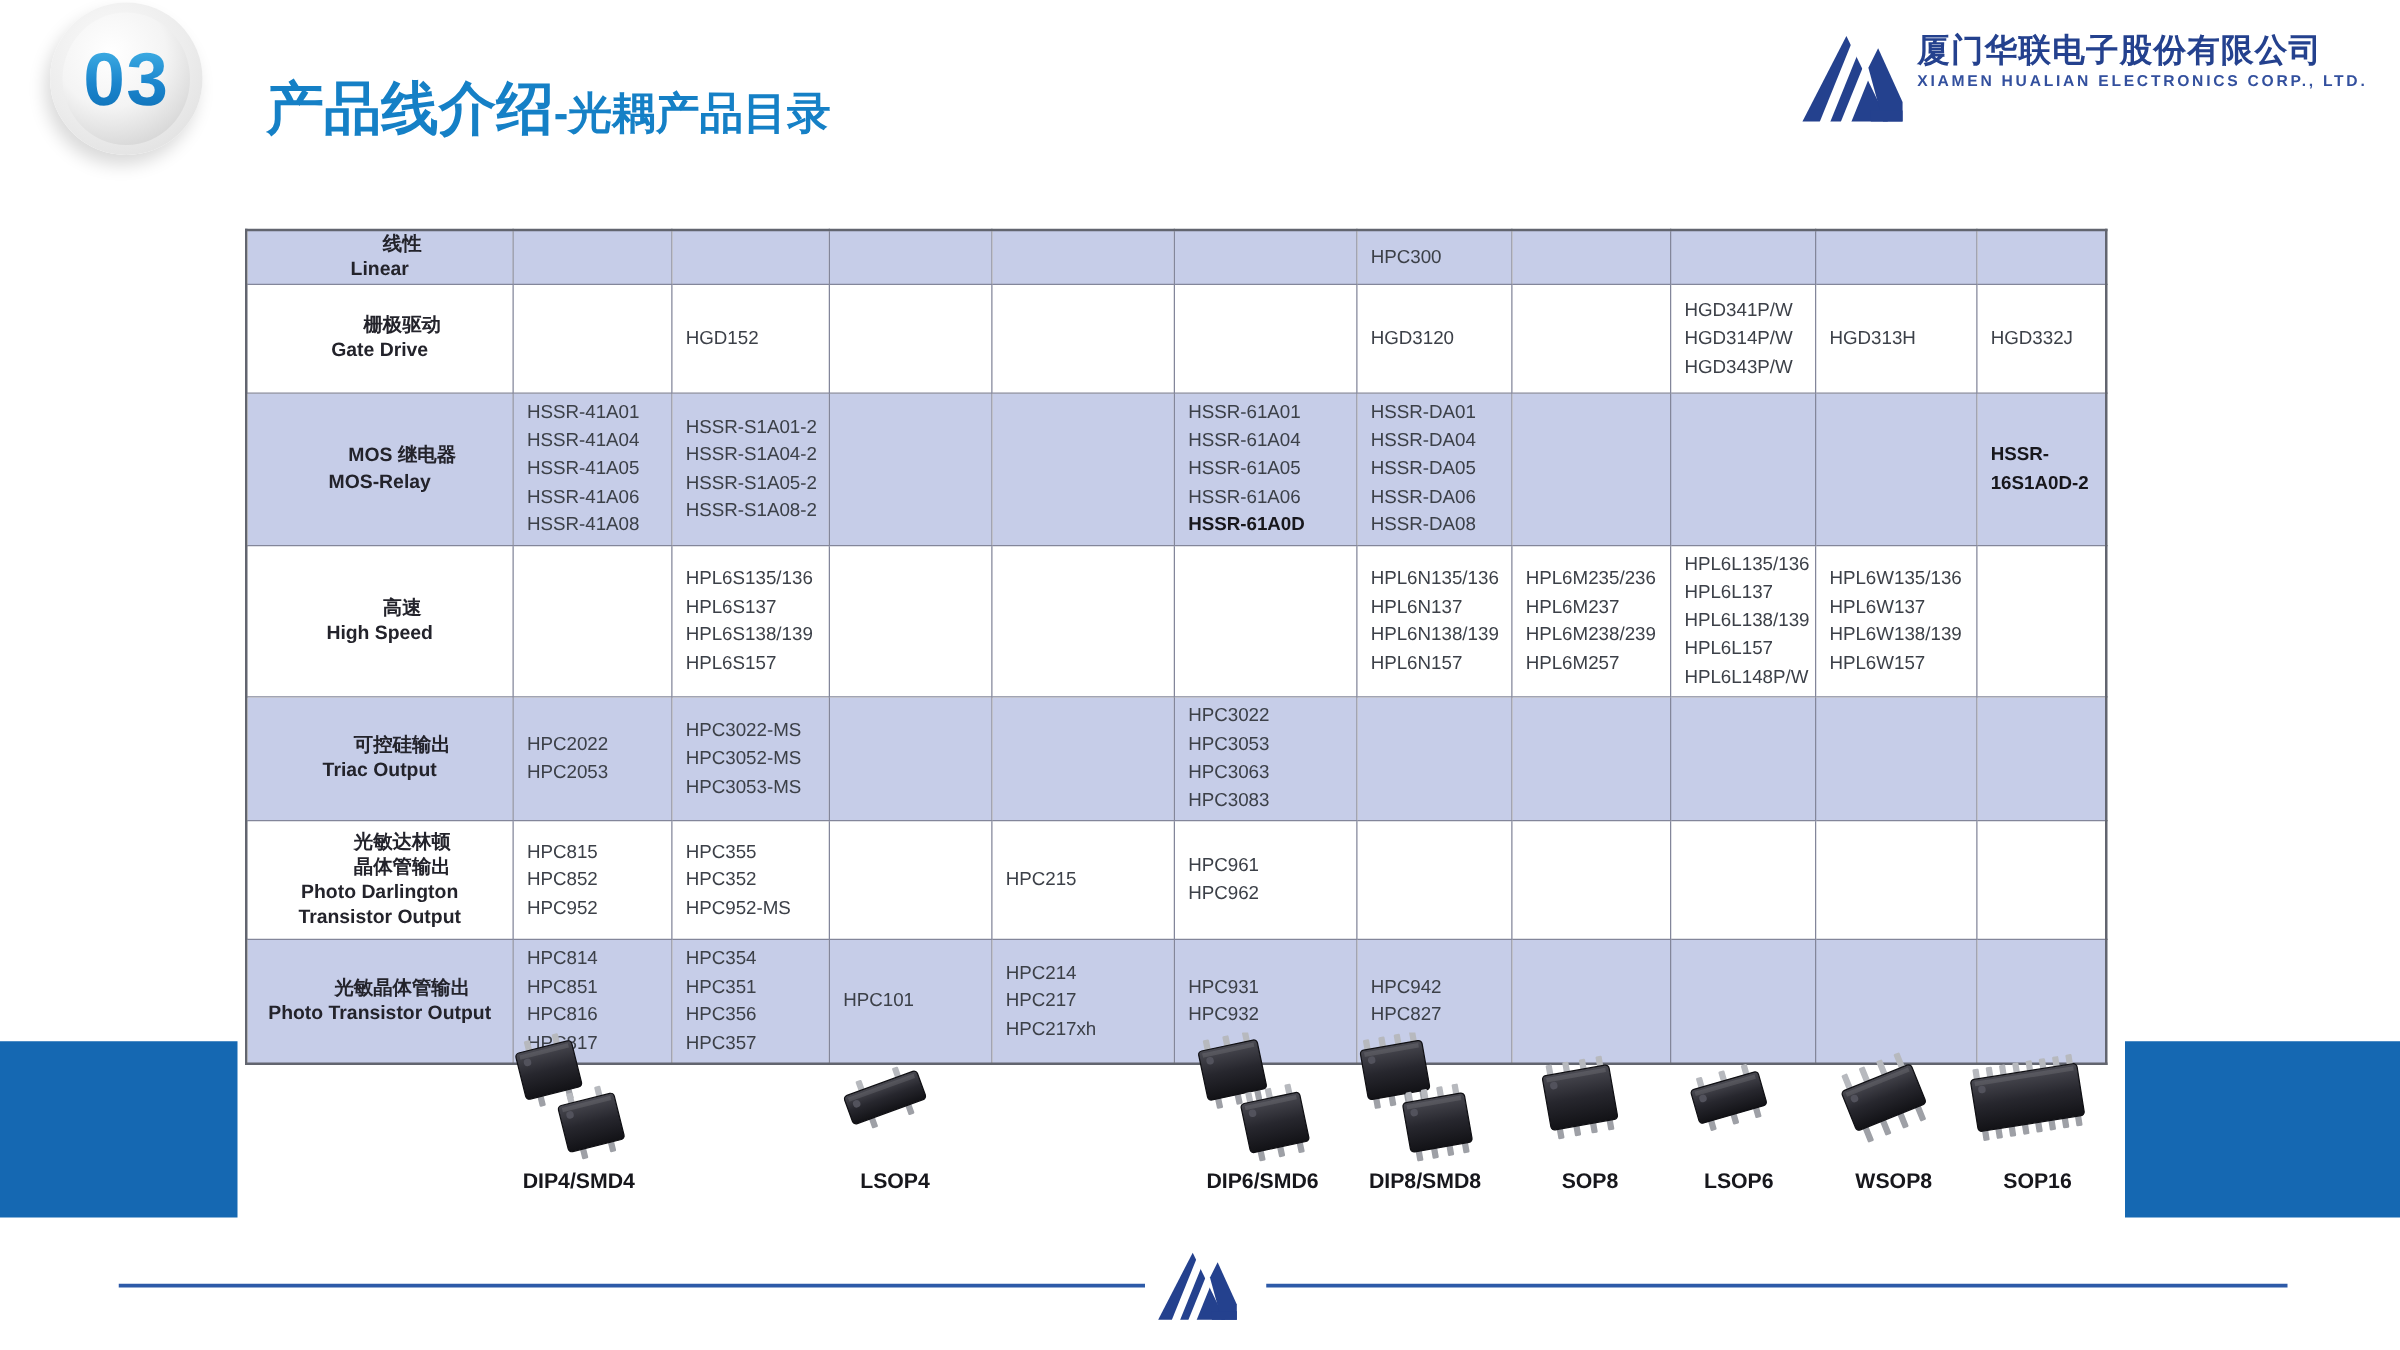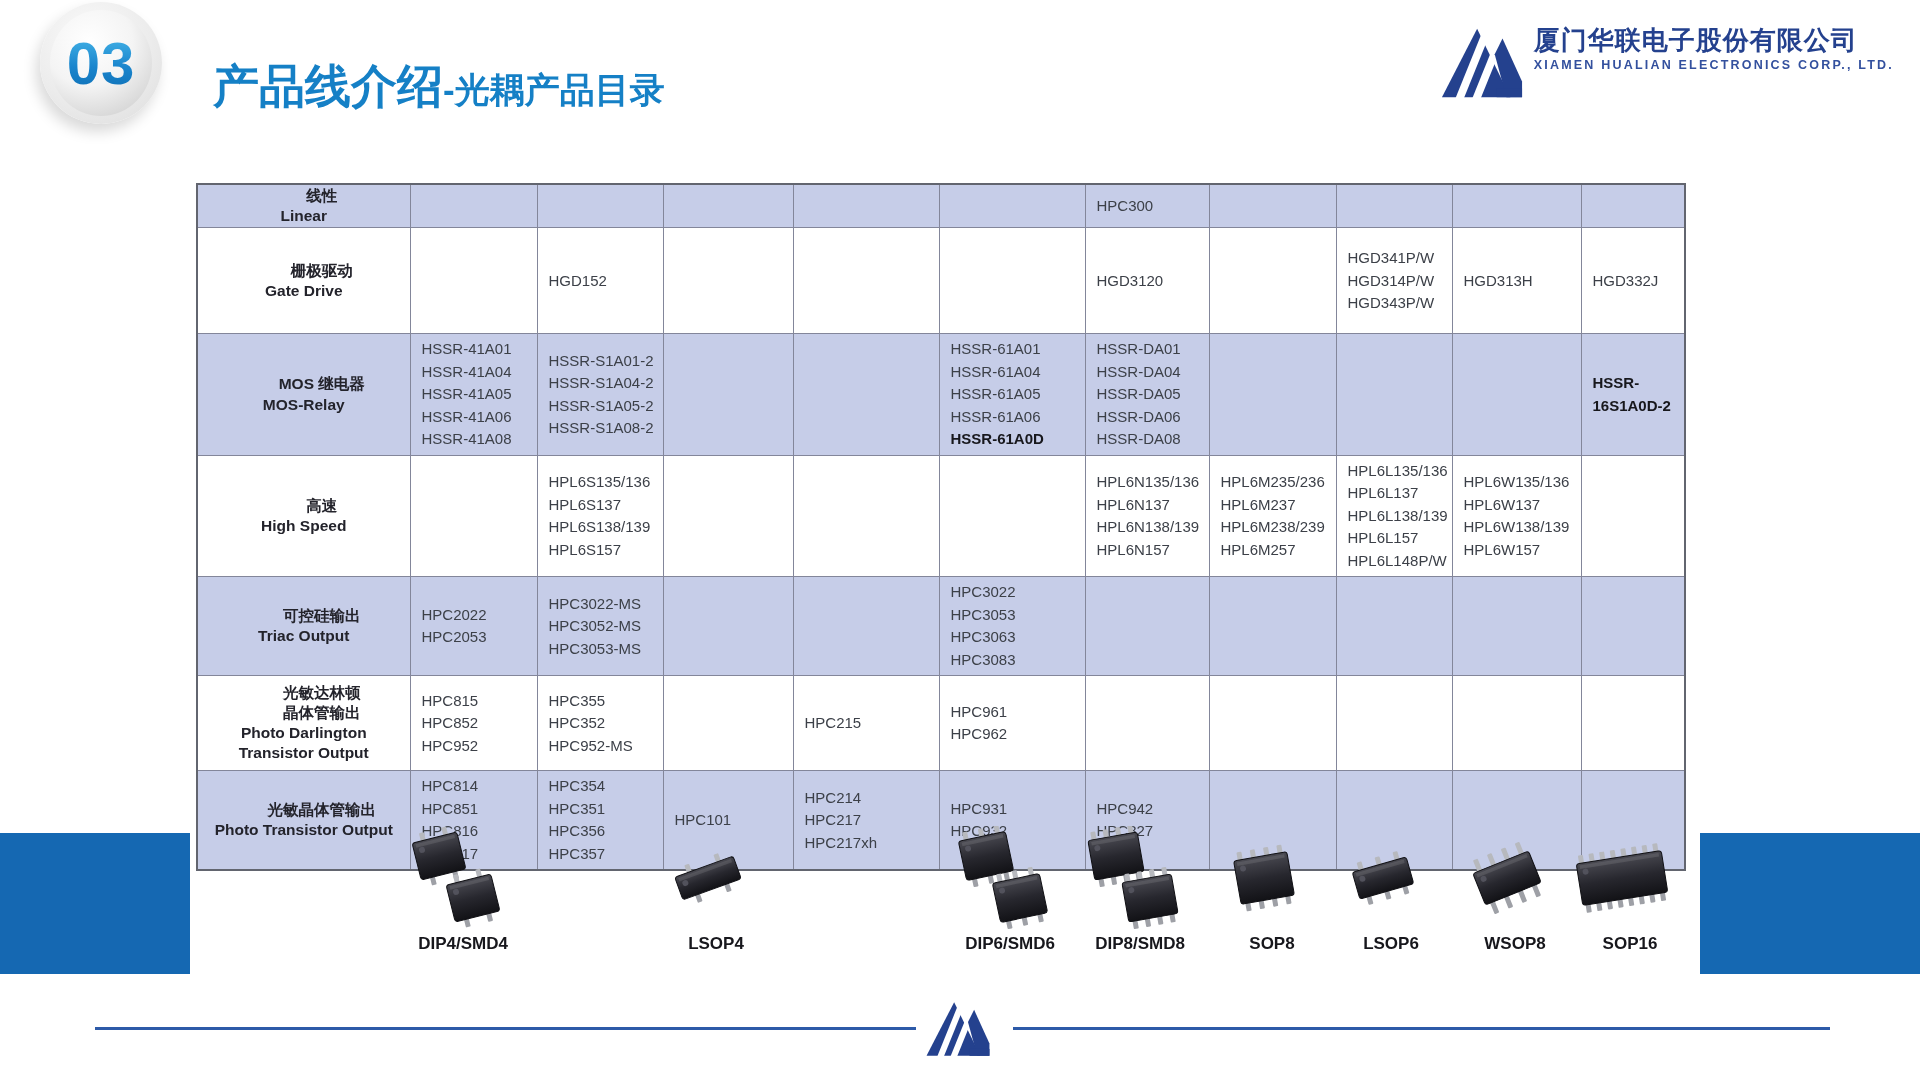--- a/index.html
+++ b/index.html
@@ -119,21 +119,21 @@
         <td class="cell"></td>
         <td class="cell"></td>
         <td class="cell">
           <div class="pn">HPC300</div>
         </td>
         <td class="cell"></td>
         <td class="cell"></td>
         <td class="cell"></td>
         <td class="cell"></td>
       </tr>
-      <tr style="height: 106px;">
+      <tr style="height: 87px;">
         <td class="label">
           <div class="cn">栅极驱动</div>
           <div class="en">Gate Drive</div>
         </td>
         <td class="cell"></td>
         <td class="cell">
           <div class="pn">HGD152</div>
         </td>
         <td class="cell"></td>
         <td class="cell"></td>

